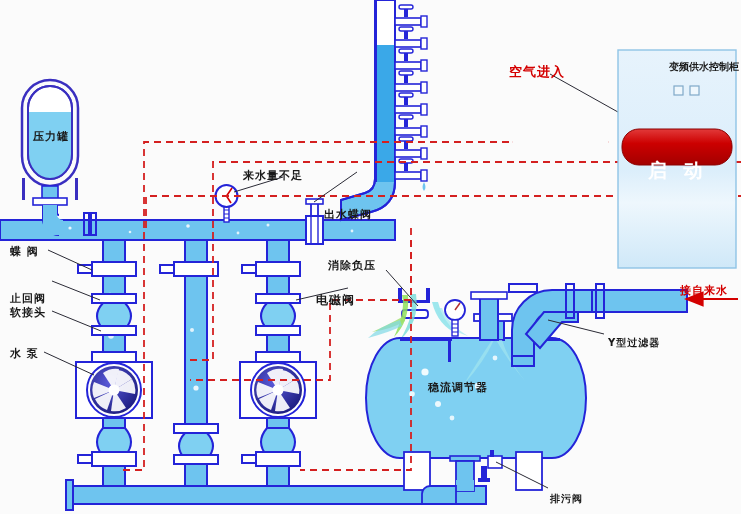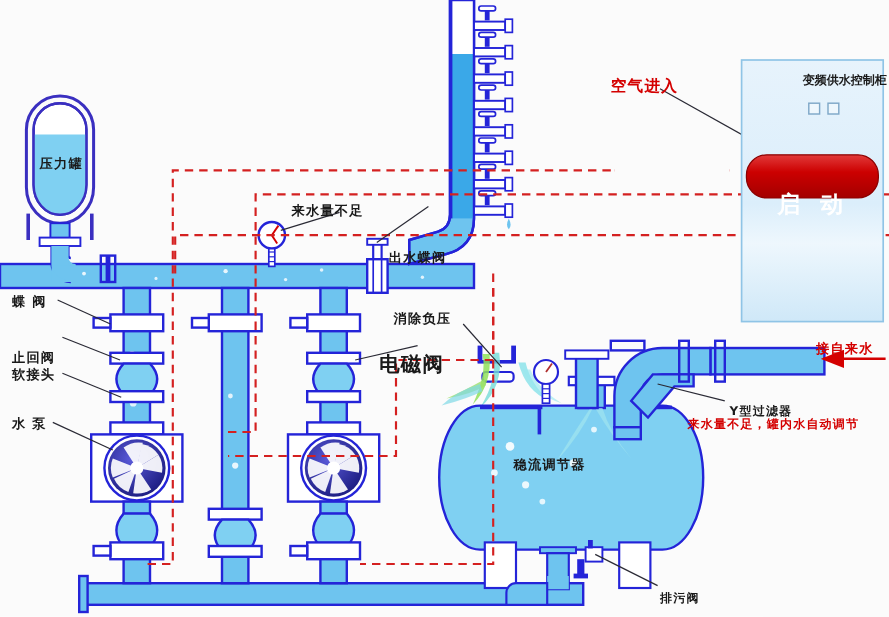--- a/index.html
+++ b/index.html
@@ -354,25 +354,24 @@
 </svg>
 
 <div class="lbl lbl-black" style="left:33px;top:129px;font-size:11px;font-family:Liberation Serif, serif;">压力罐</div>
 <div class="lbl lbl-black" style="left:10px;top:244px;font-size:11px;">蝶 阀</div>
 <div class="lbl lbl-black" style="left:10px;top:291px;font-size:11px;">止回阀</div>
 <div class="lbl lbl-black" style="left:10px;top:305px;font-size:11px;">软接头</div>
 <div class="lbl lbl-black" style="left:10px;top:346px;font-size:11px;">水 泵</div>
 <div class="lbl lbl-black" style="left:243px;top:168px;font-size:11px;">来水量不足</div>
 <div class="lbl lbl-black" style="left:324px;top:163px;font-size:11px;margin-top:44px;">出水蝶阀</div>
 <div class="lbl lbl-black" style="left:328px;top:258px;font-size:11px;">消除负压</div>
-<div class="lbl lbl-black" style="left:316px;top:292px;font-size:17px;">电磁阀</div>
+<div class="lbl lbl-black" style="left:316px;top:292px;font-size:12px;">电磁阀</div>
 <div class="lbl lbl-black" style="left:428px;top:380px;font-size:11px;font-family:Liberation Mono, monospace;">稳流调节器</div>
 <div class="lbl lbl-black" style="left:608px;top:336px;font-size:10px;">Y型过滤器</div>
 <div class="lbl lbl-black" style="left:550px;top:492px;font-size:10px;">排污阀</div>
 
 <div class="lbl lbl-red" style="left:509px;top:63px;font-size:13px;">空气进入</div>
 <div class="lbl lbl-red" style="left:680px;top:283px;font-size:11px;">接自来水</div>
-<div class="lbl lbl-red" style="left:573px;top:347px;font-size:10px;">来水量不足，罐内水自动调节</div>
 
 <div class="panel-ttl" style="left:636px;top:60px;">变频供水控制柜</div>
 <div class="start-txt" style="left:648px;top:138px;margin-top:20px;">启 动</div>
 
 </div>
 
 </body></html>

